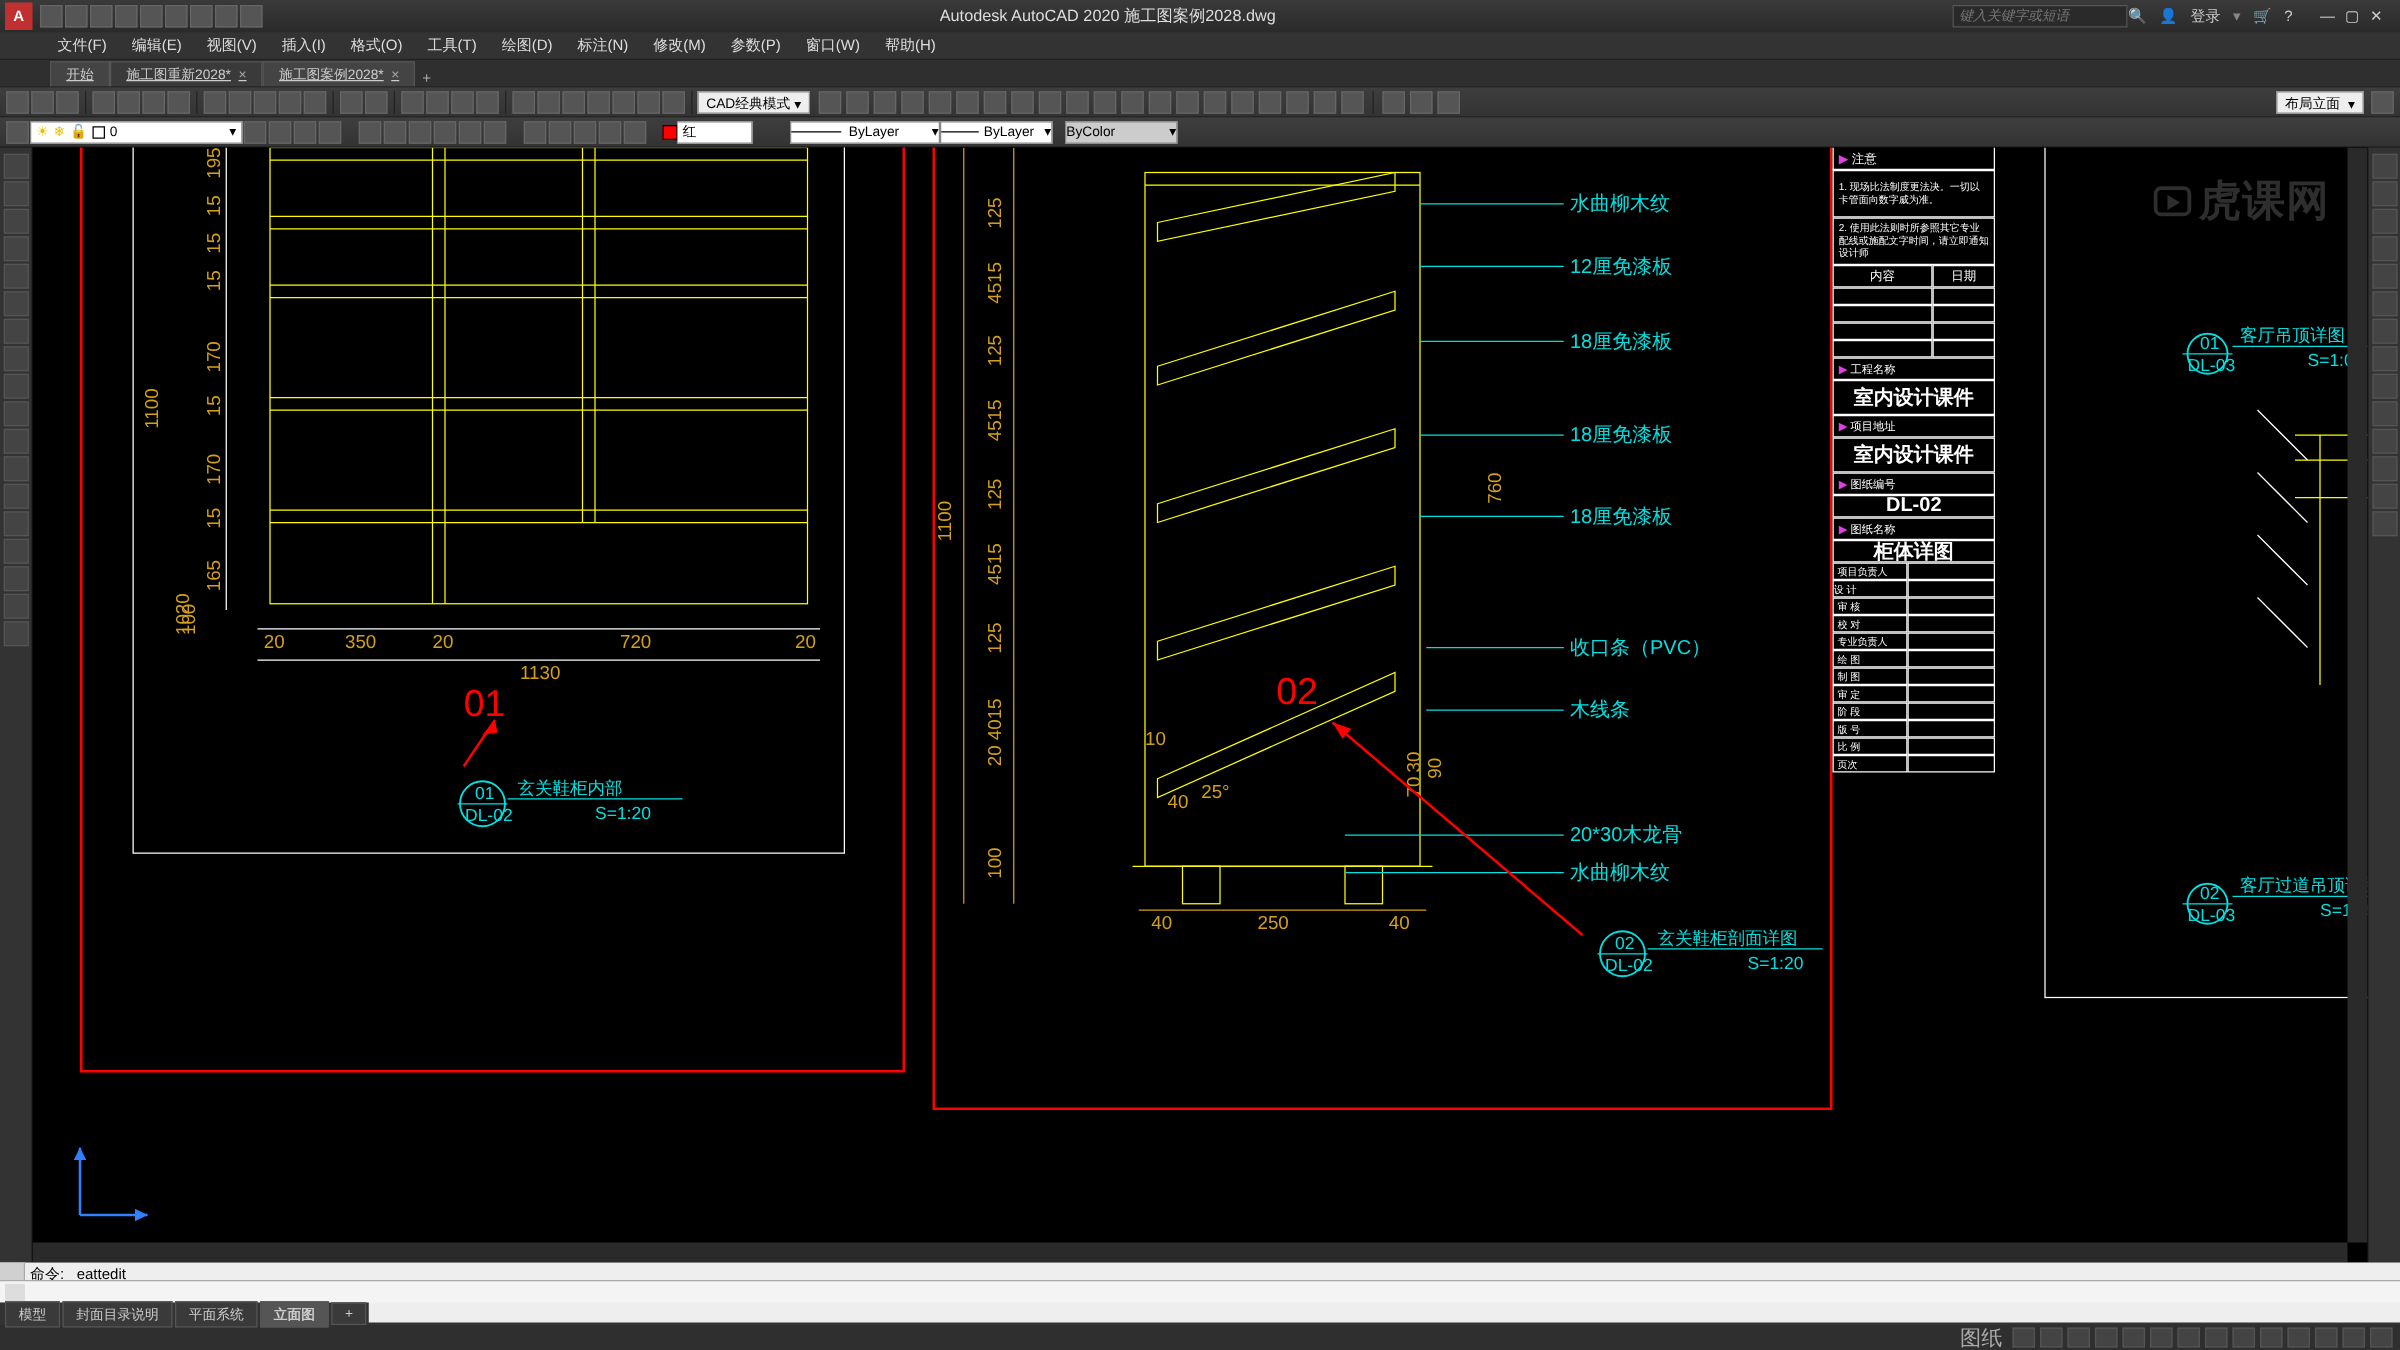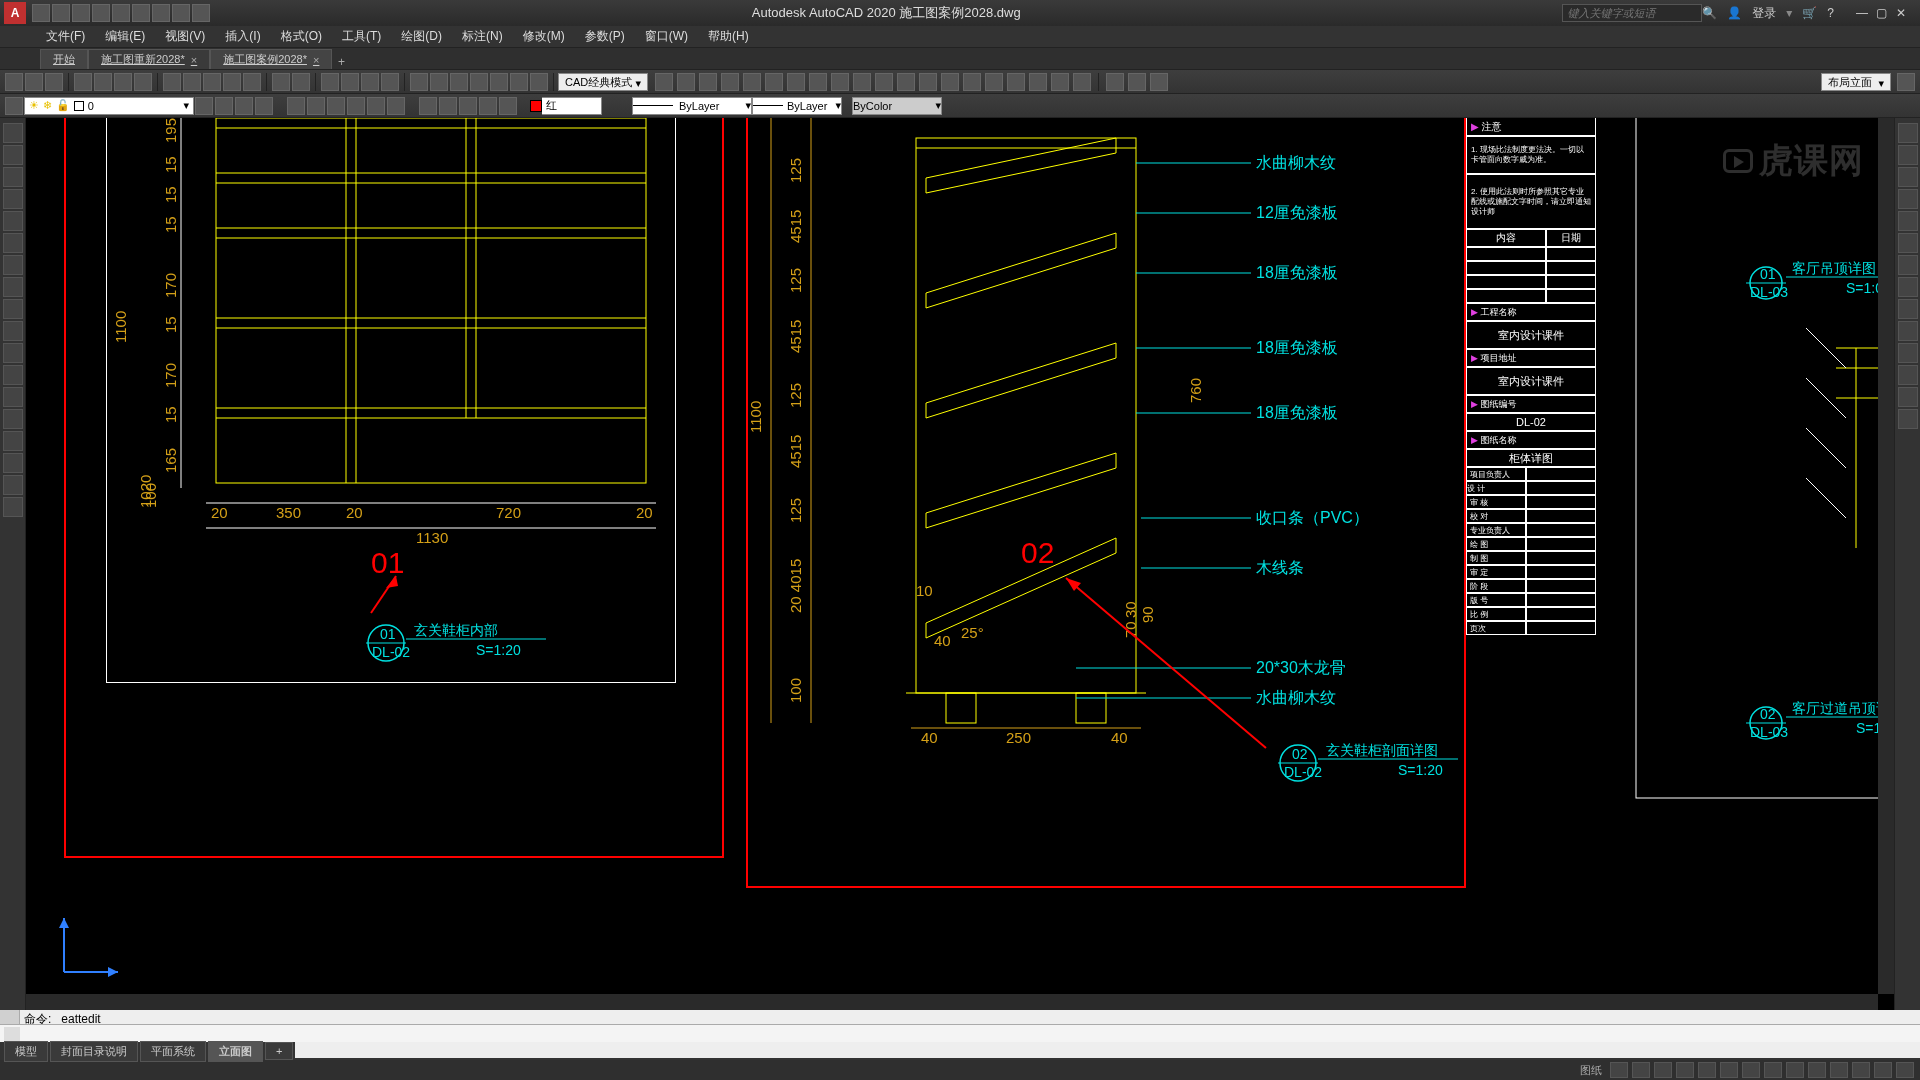--- a/index.html
+++ b/index.html
@@ -83,25 +83,25 @@
 .cmdbar input { flex:1; border:none; background:transparent; font-size:12px; color:#888; font-style:italic; font-family:"Microsoft YaHei"; }
 
 
 .layouttabs { position:absolute; left:0; bottom:20px; height:18px; background:#333; display:flex; align-items:center; padding-left:4px; font-size:11px; z-index:5; }
 .layouttabs span { padding:2px 10px; background:#3a3a3a; border:1px solid #555; margin-right:2px; color:#ccc; }
 .layouttabs span.active { background:#555; font-weight:bold; }
 
 
 .status { position:absolute; left:0; right:0; bottom:0; height:20px; background:#2f2f2f; display:flex; align-items:center; justify-content:flex-end; gap:4px; padding:0 6px; }
 .status .s { width:18px; height:16px; background:#444; border:1px solid #555; }
-.status .lbl { color:#aaa; font-size:11px; padding:0 4px; }
+.status .lbl { color:#aaa; font-size:17px; padding:0 4px; }
 
 .title-block { position:absolute; background:#000; }
 .title-block .row { border:1px solid #fff; font-size:10px; color:#fff; padding:2px 4px; height:18px; display:flex; align-items:center; }
-.title-block .row.center { justify-content:center; font-size:11px; }
+.title-block .row.center { justify-content:center; font-size:16px;font-weight:bold; }
 .title-block .hdr { display:flex; }
 .title-block .hdr>div { border:1px solid #fff; height:18px; font-size:10px; color:#fff; display:flex; align-items:center; justify-content:center; }
 
 
 .ucs { position:absolute; left:30px; bottom:30px; }
 .ucs line { stroke:#3080ff; stroke-width:2; }
 </style>
 </head>
 <body>
 
@@ -505,21 +505,21 @@
     <svg class="ucs" width="70" height="70">
       <line x1="8" y1="62" x2="8" y2="8"></line>
         <line x1="8" y1="62" x2="62" y2="62"></line>
       <polygon points="8,8 3,18 13,18" fill="#3080ff"></polygon>
       <polygon points="62,62 52,57 52,67" fill="#3080ff"></polygon>
     </svg>
 
     <div class="title-block" style="left:1440px; top:0; width:130px;">
       <div class="row" style="border-top:none"><span class="magtxt" style="fill:none;color:#e040e0">▶</span>&nbsp;<span>注意</span></div>
       <div class="row" style="height:38px;font-size:8px;line-height:10px">1. 现场比法制度更法决。一切以卡管面向数字威为准。</div>
-      <div class="row" style="height:55px;font-size:8px;line-height:10px">2. 使用此法则时所参照其它专业配线或施配文字时间，请立即通知设计师</div>
+      <div class="row" style="height:38px;font-size:8px;line-height:10px">2. 使用此法则时所参照其它专业配线或施配文字时间，请立即通知设计师</div>
       <div class="hdr">
           <div style="width:80px">内容</div>
           <div style="width:50px">日期</div>
         </div>
       <div class="hdr">
           <div style="width:80px;height:14px"></div>
           <div style="width:50px;height:14px"></div>
         </div>
       <div class="hdr">
           <div style="width:80px;height:14px"></div>

